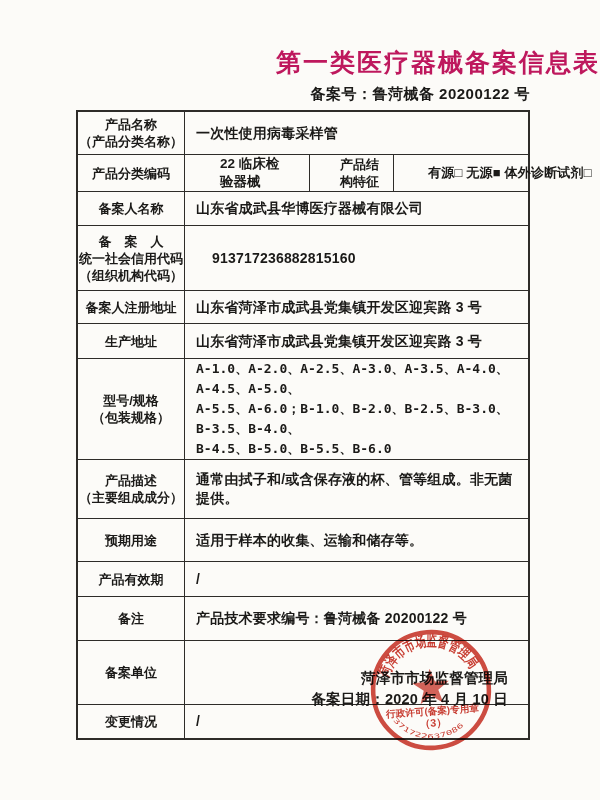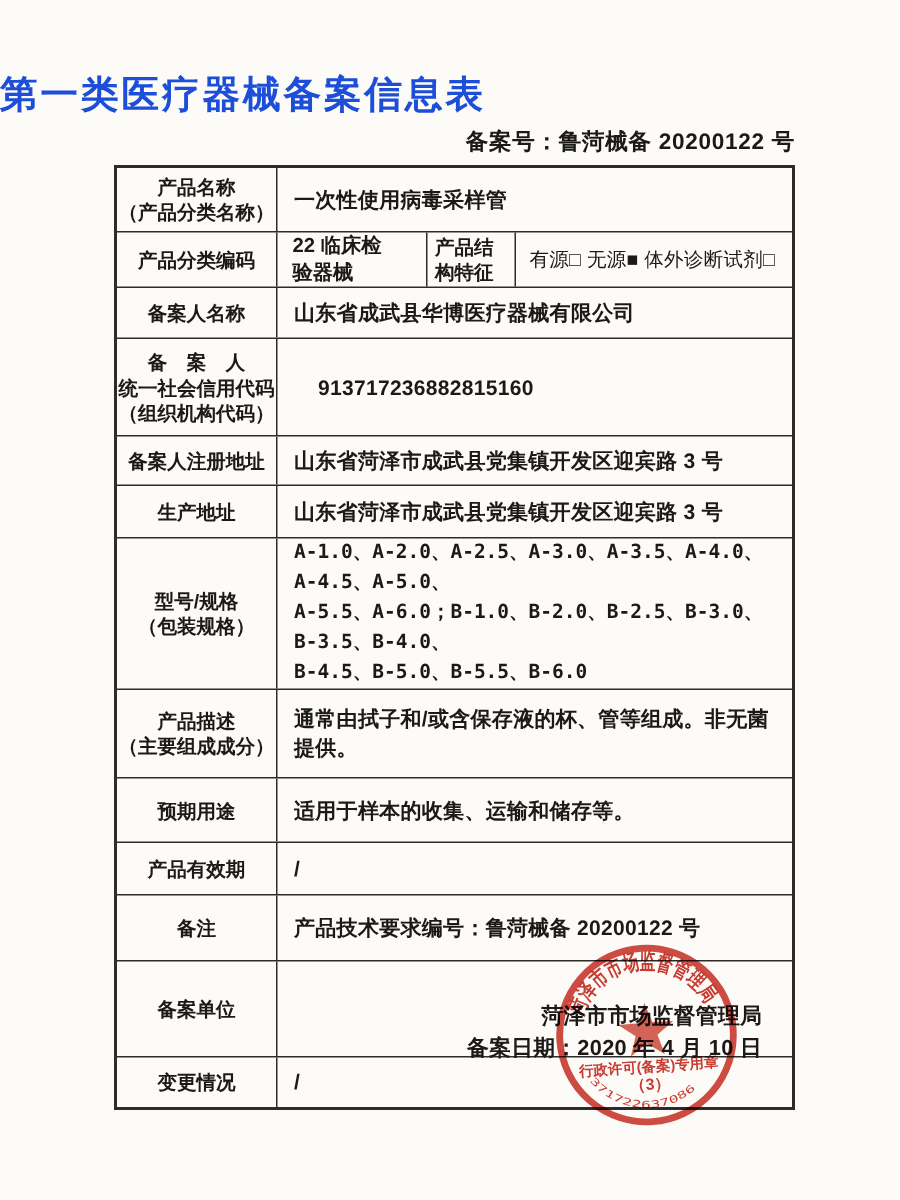--- a/index.html
+++ b/index.html
@@ -7,36 +7,36 @@
   body {
     position:relative;
     width:600px; height:800px;
     background:#fcfbf8;
     font-family:"Liberation Sans", sans-serif;
     color:#1b1a18;
     overflow:hidden;
   }
   .doc-title {
     position:absolute; top:46px; left:0; width:600px;
-    text-align:left;
+    text-align:right;
     font-size:25px; font-weight:bold; letter-spacing:2px;
-    color:#1d4ed8;
+    color:#be185d;
   }
   .filing-no {
     position:absolute; top:85px; right:70px;
     font-size:15px; font-weight:bold; letter-spacing:0.5px;
   }
   .form-table {
     position:absolute; left:76px; top:110px; width:454px;
     border:2px solid #2e2c29;
     background:transparent;
   }
   .row { display:flex; border-bottom:1.5px solid #2e2c29; position:relative; }
   .row:last-child { border-bottom:none; }
-  .r1{height:43px;} .r2{height:37px;} .r3{height:34px;} .r4{height:65px;gap:16px;}
+  .r1{height:43px;} .r2{height:37px;gap:25px;} .r3{height:34px;} .r4{height:65px;gap:16px;}
   .r5{height:33px;} .r6{height:35px;} .r7{height:101px;} .r8{height:59px;}
   .r9{height:43px;} .r10{height:35px;justify-content:center;} .r11{height:44px;} .r12{height:64px;}
   .r13{height:33px;}
   .lbl {
     width:107px; flex:0 0 107px;
     border-right:1.5px solid #2e2c29;
     display:flex; align-items:center; justify-content:center;
     text-align:center;
     font-size:13px; font-weight:bold; line-height:17px;
     white-space:pre-line;
@@ -61,21 +61,21 @@
     flex:0 0 59px;
     border-right:1.5px solid #2e2c29;
     display:flex; align-items:center; justify-content:center;
     text-align:left;
     font-size:13px; font-weight:bold; line-height:17px;
     padding:2px 5px;
   }
   .sub4 {
     flex:1;
     display:flex; align-items:center;
-    font-size:13px; font-weight:normal;
+    font-size:13px; font-weight:bold;
     padding:2px 2px 2px 9px;
     letter-spacing:0.2px;
     white-space:nowrap;
   }
   .val-mono {
     font-family:"DejaVu Sans Mono", monospace;
     font-size:13px; font-weight:bold; line-height:20px;
     letter-spacing:0;
   }
   .authority-block {

